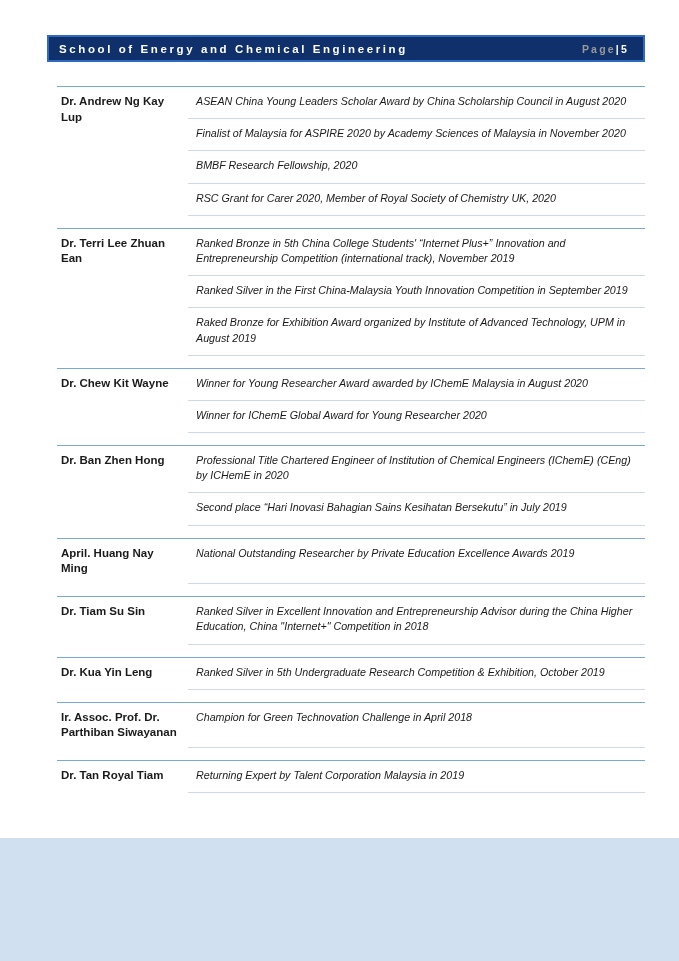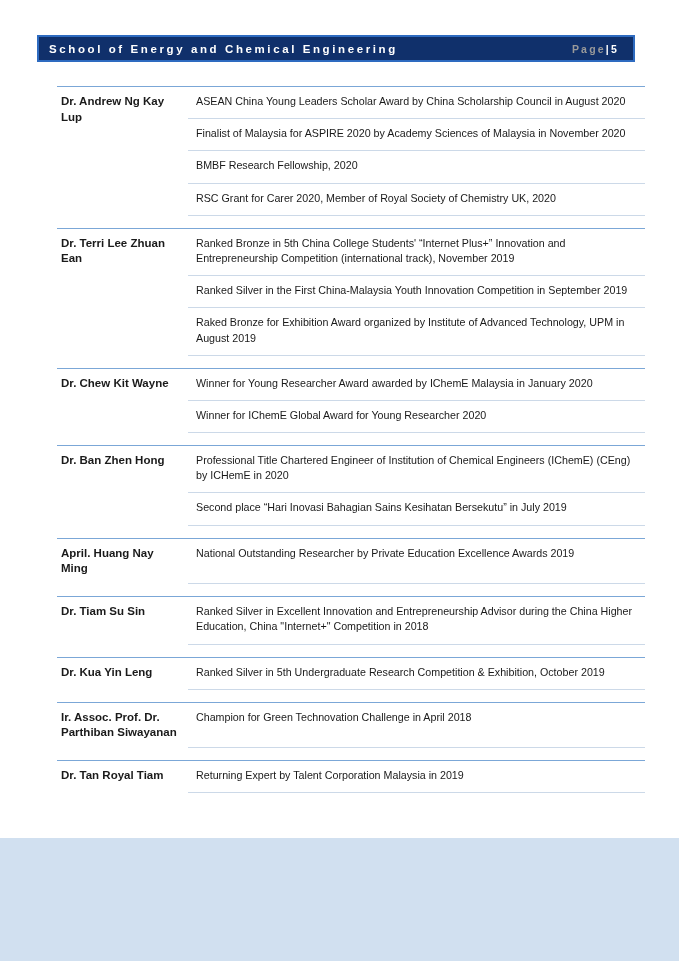--- a/index.html
+++ b/index.html
@@ -11,21 +11,21 @@
     width: 679px;
     height: 961px;
     position: relative;
     font-family: "Liberation Sans", sans-serif;
     overflow: hidden;
   }
 
   
   .header-band {
     position: absolute;
-    left: 37px;
+    left: 47px;
     top: 35px;
     width: 598px;
     height: 27px;
     box-sizing: border-box;
     background: #10306b;
     border: 2px solid #2e6bc0;
     display: flex;
     align-items: center;
     justify-content: space-between;
     padding: 0 10px;
@@ -85,20 +85,21 @@
     font-weight: bold;
     color: #1a1a1a;
     line-height: 1.35;
     padding: 7px 8px 7px 4px;
   }
   td.desc {
     font-size: 10.7px;
     color: #1a1a1a;
     line-height: 1.42;
     padding: 7px 6px 9px 8px;
+    font-style: italic;
   }
   td.spacer {
     height: 12px;
     padding: 0;
   }
 
   
   .bottom-panel {
     position: absolute;
     left: 0;
@@ -150,21 +151,21 @@
       </tr>
       <tr class="sub-row">
         <td class="desc">Raked Bronze for Exhibition Award organized by Institute of Advanced Technology, UPM in August 2019</td>
       </tr>
       <tr class="group-end-rule">
         <td class="name spacer"></td>
         <td class="desc spacer"></td>
       </tr>
       <tr class="group-start">
         <td class="name" rowspan="2">Dr. Chew Kit Wayne</td>
-        <td class="desc">Winner for Young Researcher Award awarded by IChemE Malaysia in January 2020</td>
+        <td class="desc">Winner for Young Researcher Award awarded by IChemE Malaysia in August 2020</td>
       </tr>
       <tr class="sub-row">
         <td class="desc">Winner for IChemE Global Award for Young Researcher 2020</td>
       </tr>
       <tr class="group-end-rule">
         <td class="name spacer"></td>
         <td class="desc spacer"></td>
       </tr>
       <tr class="group-start">
         <td class="name" rowspan="2">Dr. Ban Zhen Hong</td>

